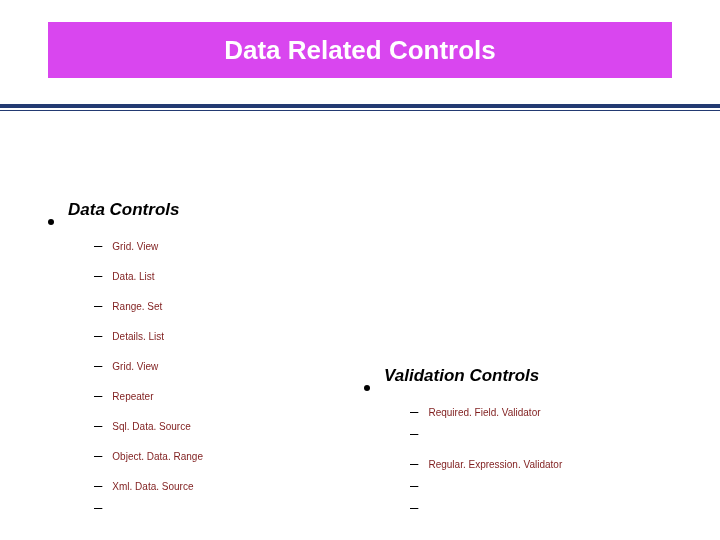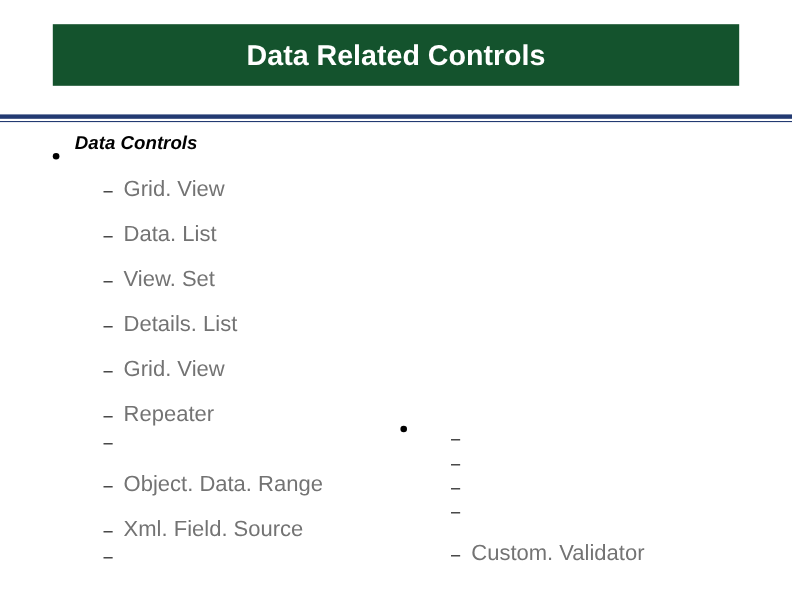--- a/index.html
+++ b/index.html
@@ -15,21 +15,21 @@
     width: 720px;
     height: 540px;
     position: relative;
   }
   .title-bar {
     position: absolute;
     top: 22px;
     left: 48px;
     right: 48px;
     height: 56px;
-    background: #14532d;
+    background: #d946ef;
     display: flex;
     align-items: center;
     justify-content: center;
   }
   .title-text {
     color: #ffffff;
     font-size: 26px;
     font-weight: bold;
   }
   .rule {
@@ -92,22 +92,22 @@
     align-items: baseline;
     margin-bottom: 5px;
   }
   .dash {
     color: #000;
     font-size: 15px;
     margin-right: 10px;
     flex: none;
   }
   .subtext {
-    font-size: 20px;
-    color: #737373;
+    font-size: 10px;
+    color: #7f1d1d;
     margin-top: 13px;
   }
 </style>
 </head>
 <body>
 
 <div class="slide">
 
   <div class="title-bar">
     <span class="title-text">Data Related Controls</span>
@@ -126,69 +126,72 @@
         <div class="subitem">
             <span class="dash">–</span>
             <span class="subtext">Grid. View</span>
           </div>
         <div class="subitem">
             <span class="dash">–</span>
             <span class="subtext">Data. List</span>
           </div>
         <div class="subitem">
             <span class="dash">–</span>
-            <span class="subtext">View. Set</span>
+            <span class="subtext">Range. Set</span>
           </div>
         <div class="subitem">
             <span class="dash">–</span>
             <span class="subtext">Details. List</span>
           </div>
         <div class="subitem">
             <span class="dash">–</span>
             <span class="subtext">Grid. View</span>
           </div>
         <div class="subitem">
             <span class="dash">–</span>
             <span class="subtext">Repeater</span>
           </div>
         <div class="subitem">
             <span class="dash">–</span>
+            <span class="subtext">Sql. Data. Source</span>
           </div>
         <div class="subitem">
             <span class="dash">–</span>
             <span class="subtext">Object. Data. Range</span>
           </div>
         <div class="subitem">
             <span class="dash">–</span>
-            <span class="subtext">Xml. Field. Source</span>
+            <span class="subtext">Xml. Data. Source</span>
           </div>
         <div class="subitem">
             <span class="dash">–</span>
           </div>
       </div>
     </div>
 
     <div class="col col-right">
       <div class="bullet-row">
         <span class="disc"></span>
+        <span class="heading">Validation Controls</span>
       </div>
       <div class="sublist">
         <div class="subitem">
             <span class="dash">–</span>
+            <span class="subtext">Required. Field. Validator</span>
           </div>
         <div class="subitem">
             <span class="dash">–</span>
           </div>
         <div class="subitem">
             <span class="dash">–</span>
+            <span class="subtext">Regular. Expression. Validator</span>
           </div>
         <div class="subitem">
             <span class="dash">–</span>
           </div>
         <div class="subitem">
             <span class="dash">–</span>
-            <span class="subtext">Custom. Validator</span>
           </div>
       </div>
     </div>
 
   </div>
 </div>
 
 </body></html>

